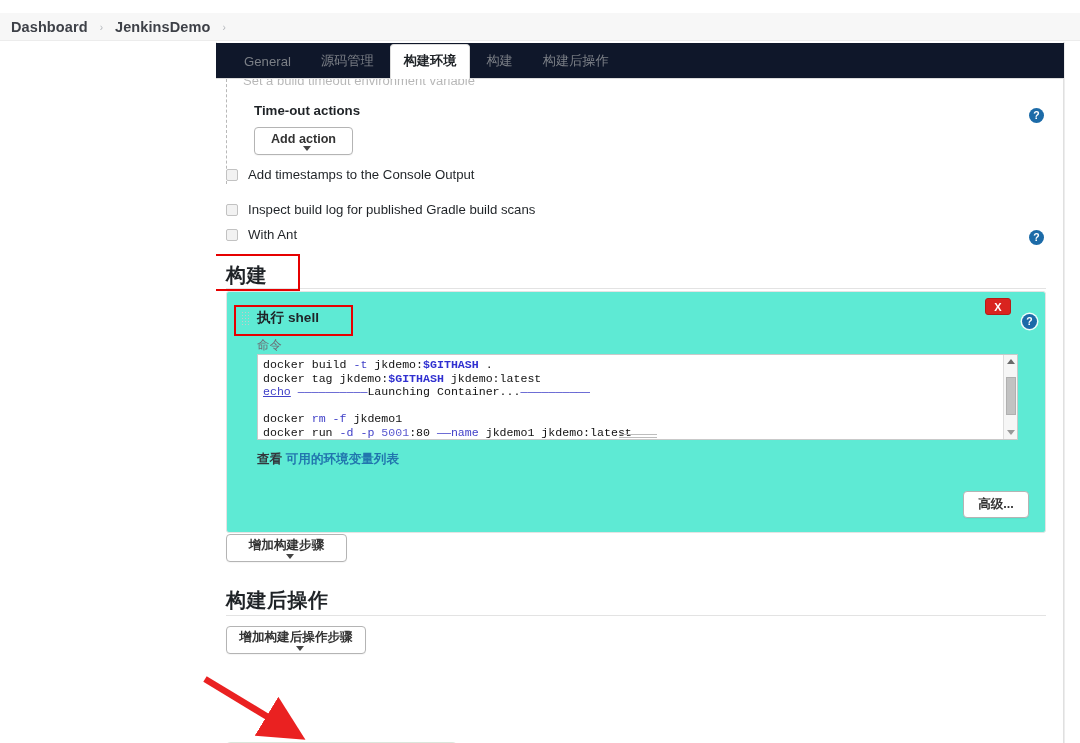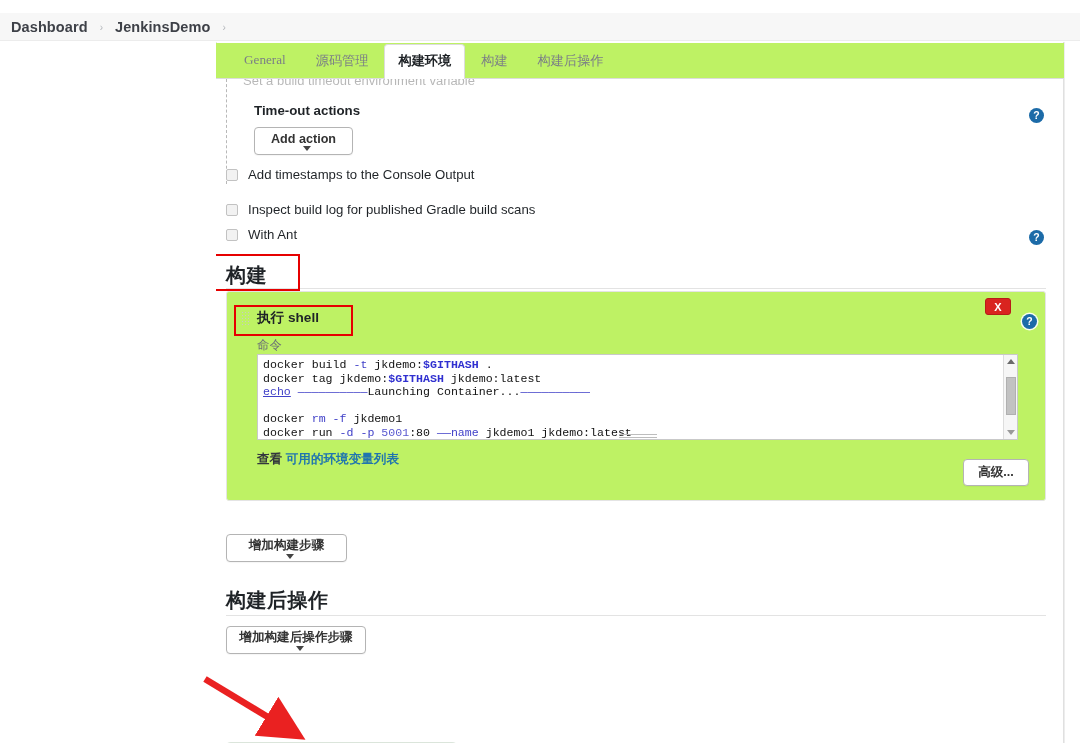--- a/index.html
+++ b/index.html
@@ -41,25 +41,24 @@
     border-right: 1px solid #e0e0e0;
   }
   .left-gutter {
     position: absolute; left: 0; top: 29px; width: 216px; height: 714px;
     background: #fff;
   }
 
   
   .tabbar {
     position: absolute; left: 216px; top: 30px; width: 848px; height: 36px;
-    background: #bef264;
+    background: #0f172a;
     border-bottom: 1px solid #dcdcdc;
-    display: flex; align-items: flex-start;
+    display: flex; align-items: center;
     padding-left: 14px;
-    font-family: Liberation Serif, serif;
   }
   .tab {
     position: relative;
     font-size: 13.2px; color: #7b7f86;
     padding: 8px 14px 9px 14px;
     margin-right: 2px;
     cursor: pointer;
     white-space: nowrap;
     top: 1px;
   }
@@ -162,22 +161,22 @@
   .annot-box {
     position: absolute;
     border: 2.5px solid #e60000;
     pointer-events: none;
     background: transparent;
   }
 
   
   .builder-card {
     position: absolute; left: 10px; top: 212px;
-    width: 820px; height: 210px;
-    background: #bef264;
+    width: 820px; height: 242px;
+    background: #5eead4;
     border: 1px solid #e4e4e4;
     border-radius: 3px;
   }
   .grip {
     position: absolute; left: 14px; top: 19px;
     width: 9px; height: 15px;
     background-image:
       radial-gradient(circle, #c9c9c9 0.9px, transparent 1px);
     background-size: 3px 3px;
     cursor: move;

